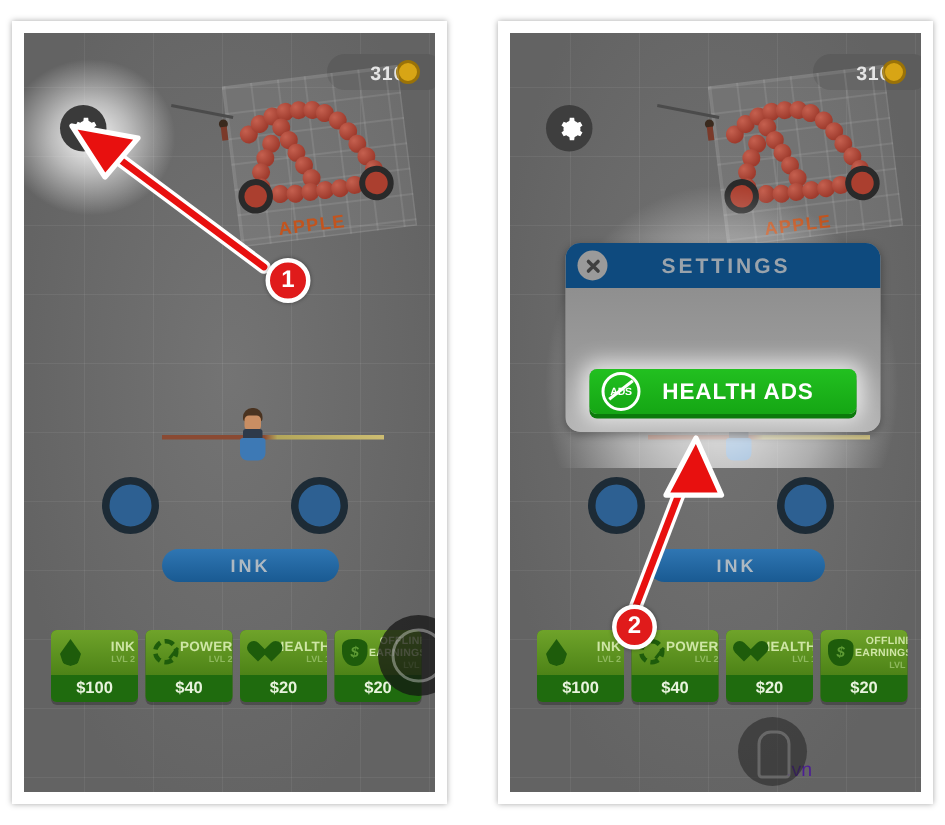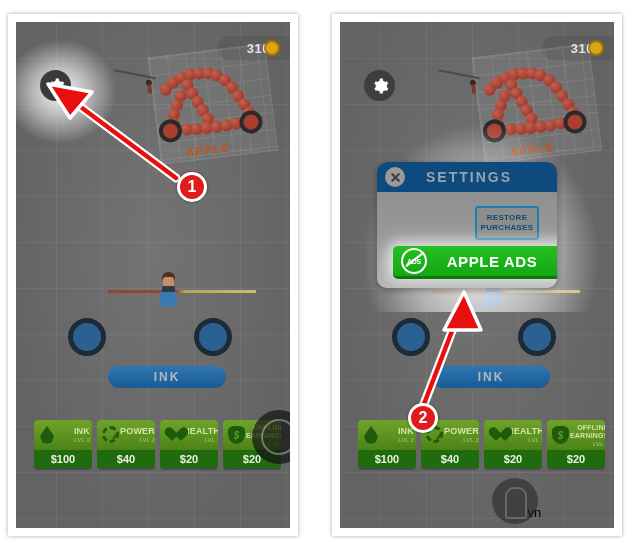--- a/index.html
+++ b/index.html
@@ -163,21 +163,21 @@
   }
   .glassring .inner{width:32px;height:32px;border-radius:50%;border:2px solid rgba(255,255,255,.35);}
 
   
   .dlgglow{
     position:absolute;left:22px;top:100px;width:238px;height:190px;
     background:radial-gradient(ellipse at 50% 72%, rgba(255,255,255,.9) 0%, rgba(255,255,255,.45) 42%, rgba(255,255,255,0) 70%);
     pointer-events:none;
   }
   .dialog{
-    position:absolute;left:37px;top:140px;width:180px;height:126px;
+    position:absolute;left:37px;top:140px;width:210px;height:126px;
     background:#9a9a9a;border-radius:10px;overflow:hidden;
     box-shadow:0 2px 6px rgba(0,0,0,.35);
   }
   .dlghead{
     position:absolute;left:0;top:0;right:0;height:30px;background:#0e4a7e;
     display:flex;align-items:center;
   }
   .dlghead .title{
     flex:1;text-align:center;color:#9aa3ab;font-size:14px;font-weight:bold;letter-spacing:2px;
     padding-right:24px;
@@ -220,21 +220,21 @@
   .badge.b1{left:177px;top:172px;}
   .badge.b2{left:408px;top:403px;}
 
   
   .wm{position:absolute;left:492px;top:478px;display:flex;align-items:flex-end;}
   .wm .logo{width:46px;height:46px;border-radius:50%;background:rgba(35,35,35,.55);
     position:relative;margin-right:2px;}
   .wm .logo:after{content:"";position:absolute;left:13px;top:9px;width:18px;height:28px;
     border-radius:9px 9px 3px 3px;border:2px solid rgba(130,130,130,.6);}
   .wm .txt{font-size:38px;color:#3fd42a;font-weight:normal;line-height:.85;letter-spacing:-1px;}
-  .wm .vn{font-size:13px;color:#000000;margin-left:-16px;align-self:flex-end;padding-bottom:4px;}
+  .wm .vn{font-size:13px;color:#4c1d95;margin-left:-16px;align-self:flex-end;padding-bottom:4px;}
 </style>
 </head>
 <body>
 
 <div class="stage">
 
   <div class="panel left">
     <div class="screen">
       <div class="grid"></div>
       <div class="vign"></div>
@@ -487,29 +487,25 @@
       <div class="dialog">
         <div class="dlghead">
           <div class="closebtn">
             <svg viewBox="0 0 24 24">
               <path stroke="#3f3f3f" stroke-width="5" stroke-linecap="round" d="M5 5 L19 19 M19 5 L5 19"></path>
             </svg>
           </div>
           <div class="title">SETTINGS</div>
         </div>
         <div class="dlgbody">
-          <div class="restorebtn">
-            <span>RESTORE</span>
-            <span>PURCHASES</span>
-          </div>
           <div class="removeads">
             <div class="noads">
                 <b>ADS</b>
               </div>
-            <div class="lbl">APPLE ADS</div>
+            <div class="lbl">HEALTH ADS</div>
           </div>
         </div>
       </div>
     </div>
   </div>
 
   <svg class="ov" viewBox="0 0 630 550">
 
     <g>
       <path d="M176 178 L66 96" stroke="#ffffff" stroke-width="9" fill="none" stroke-linecap="round"></path>

